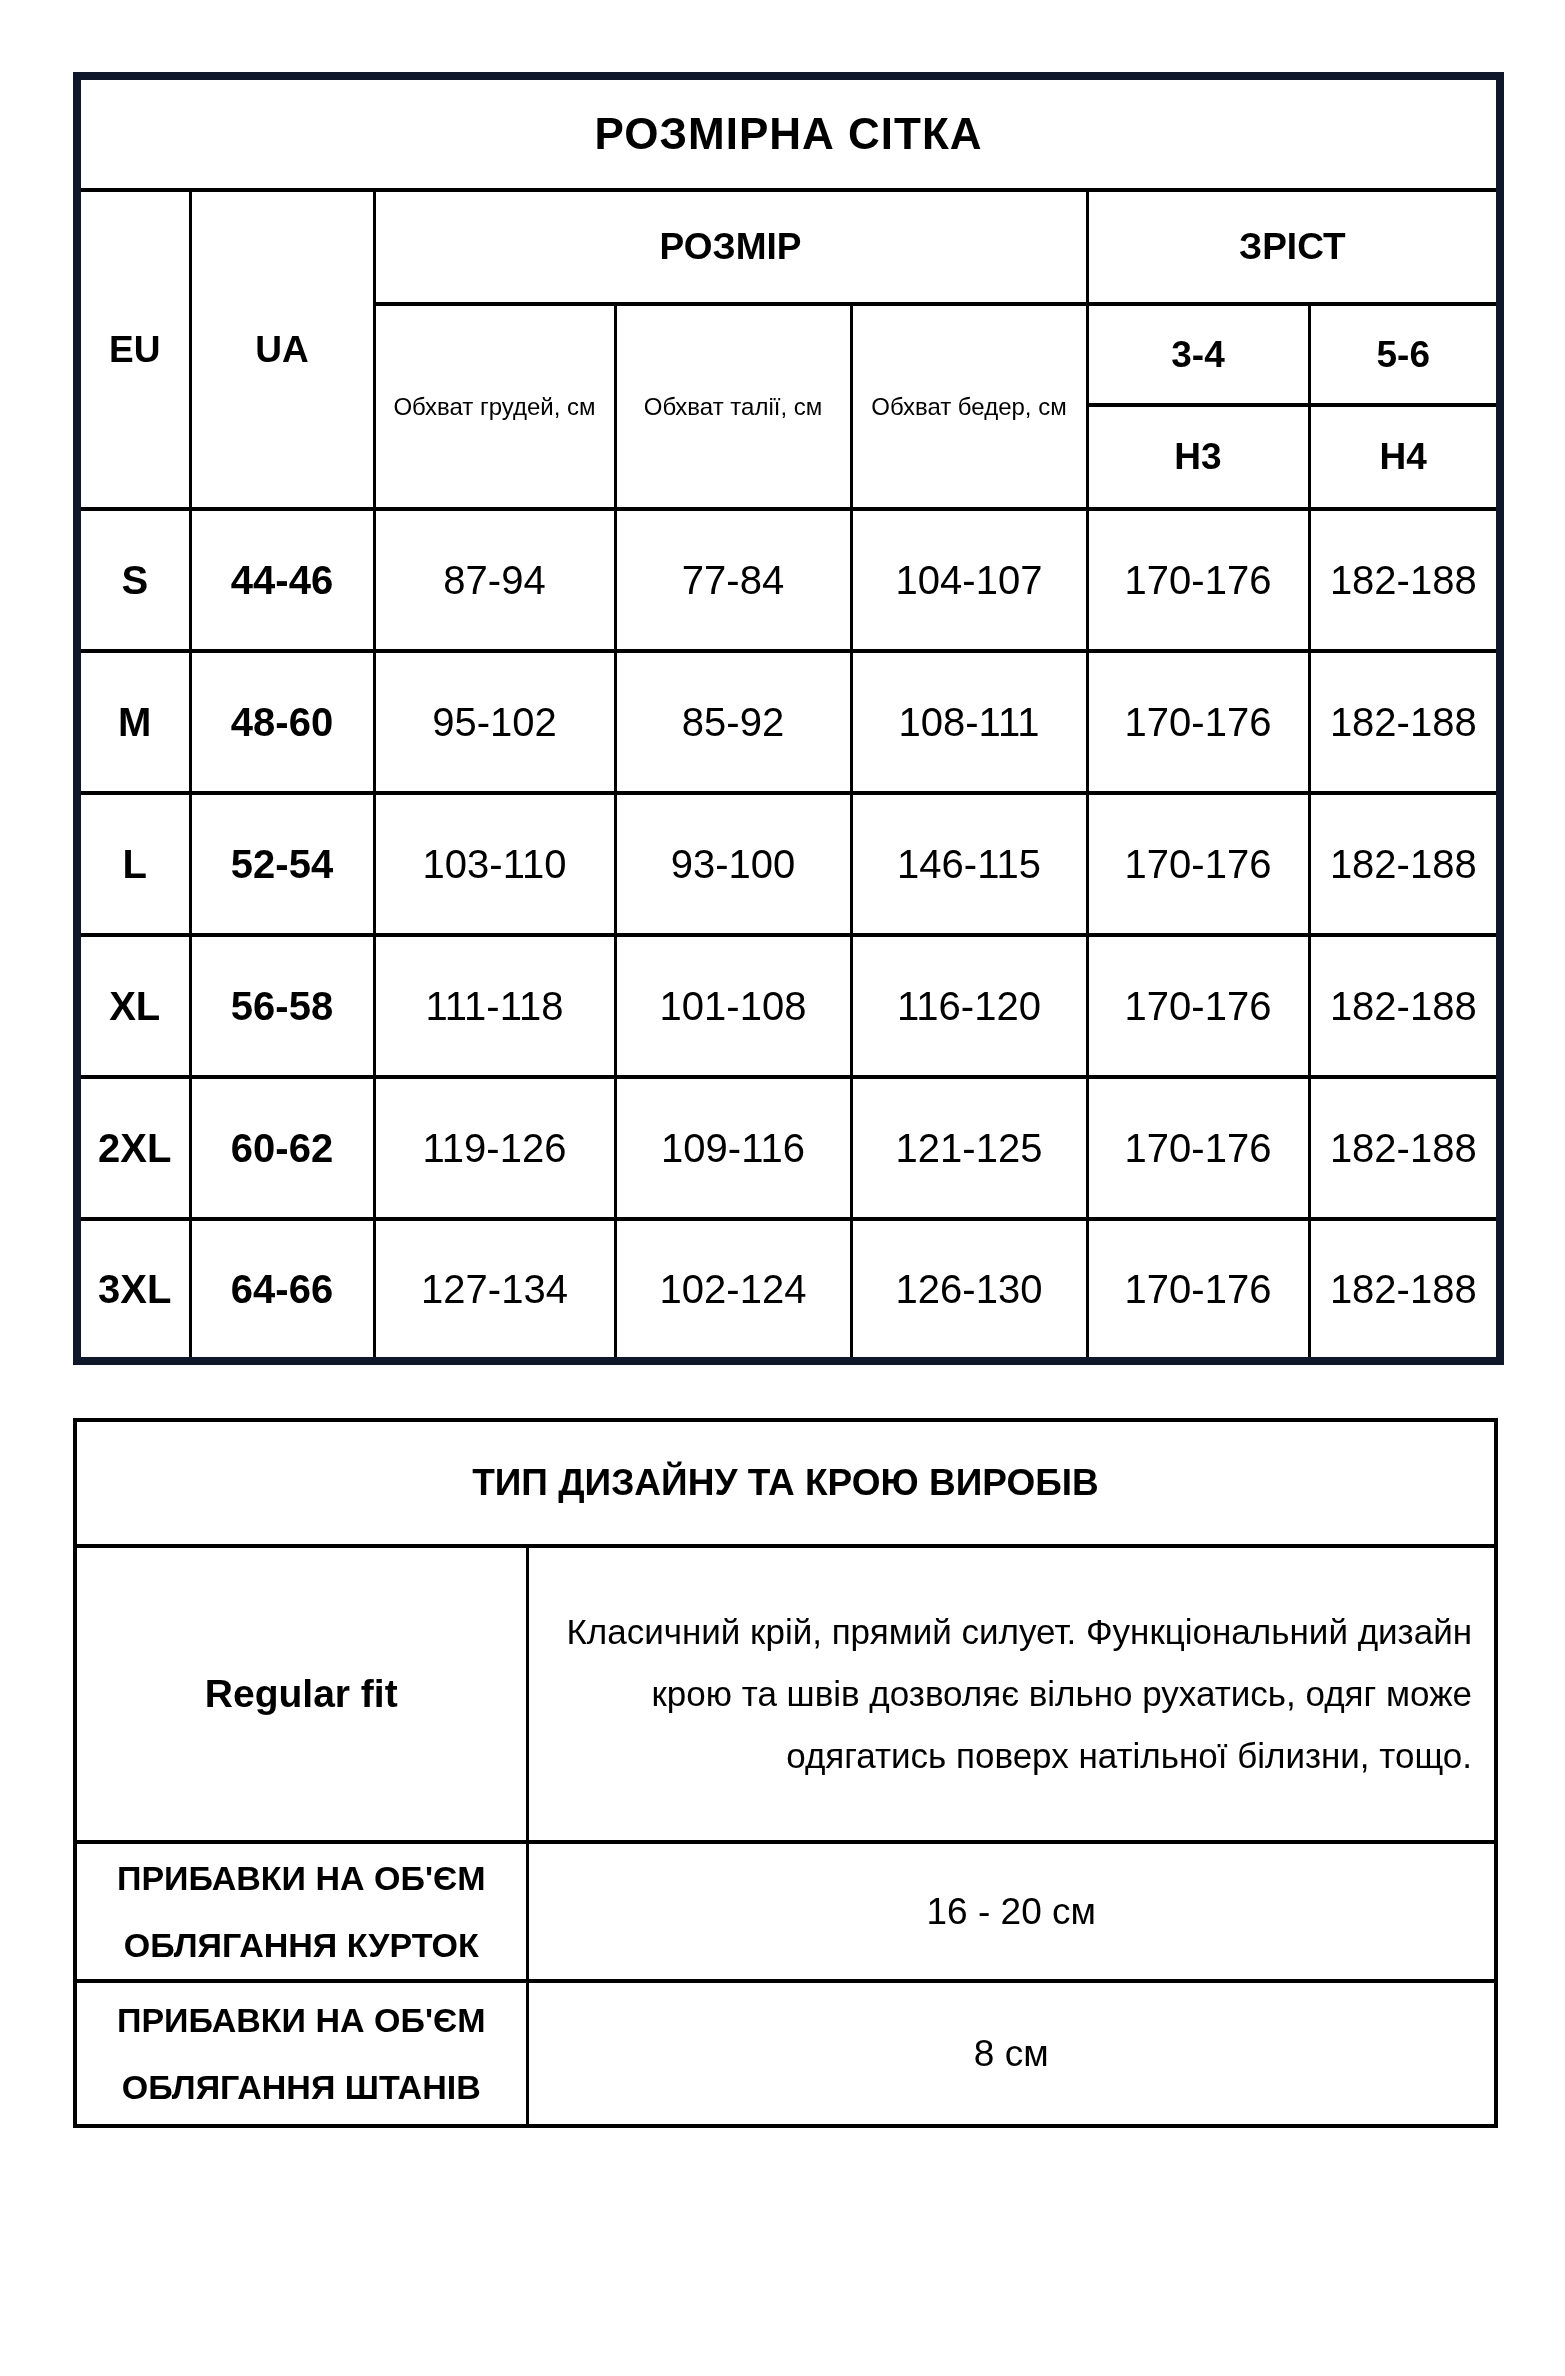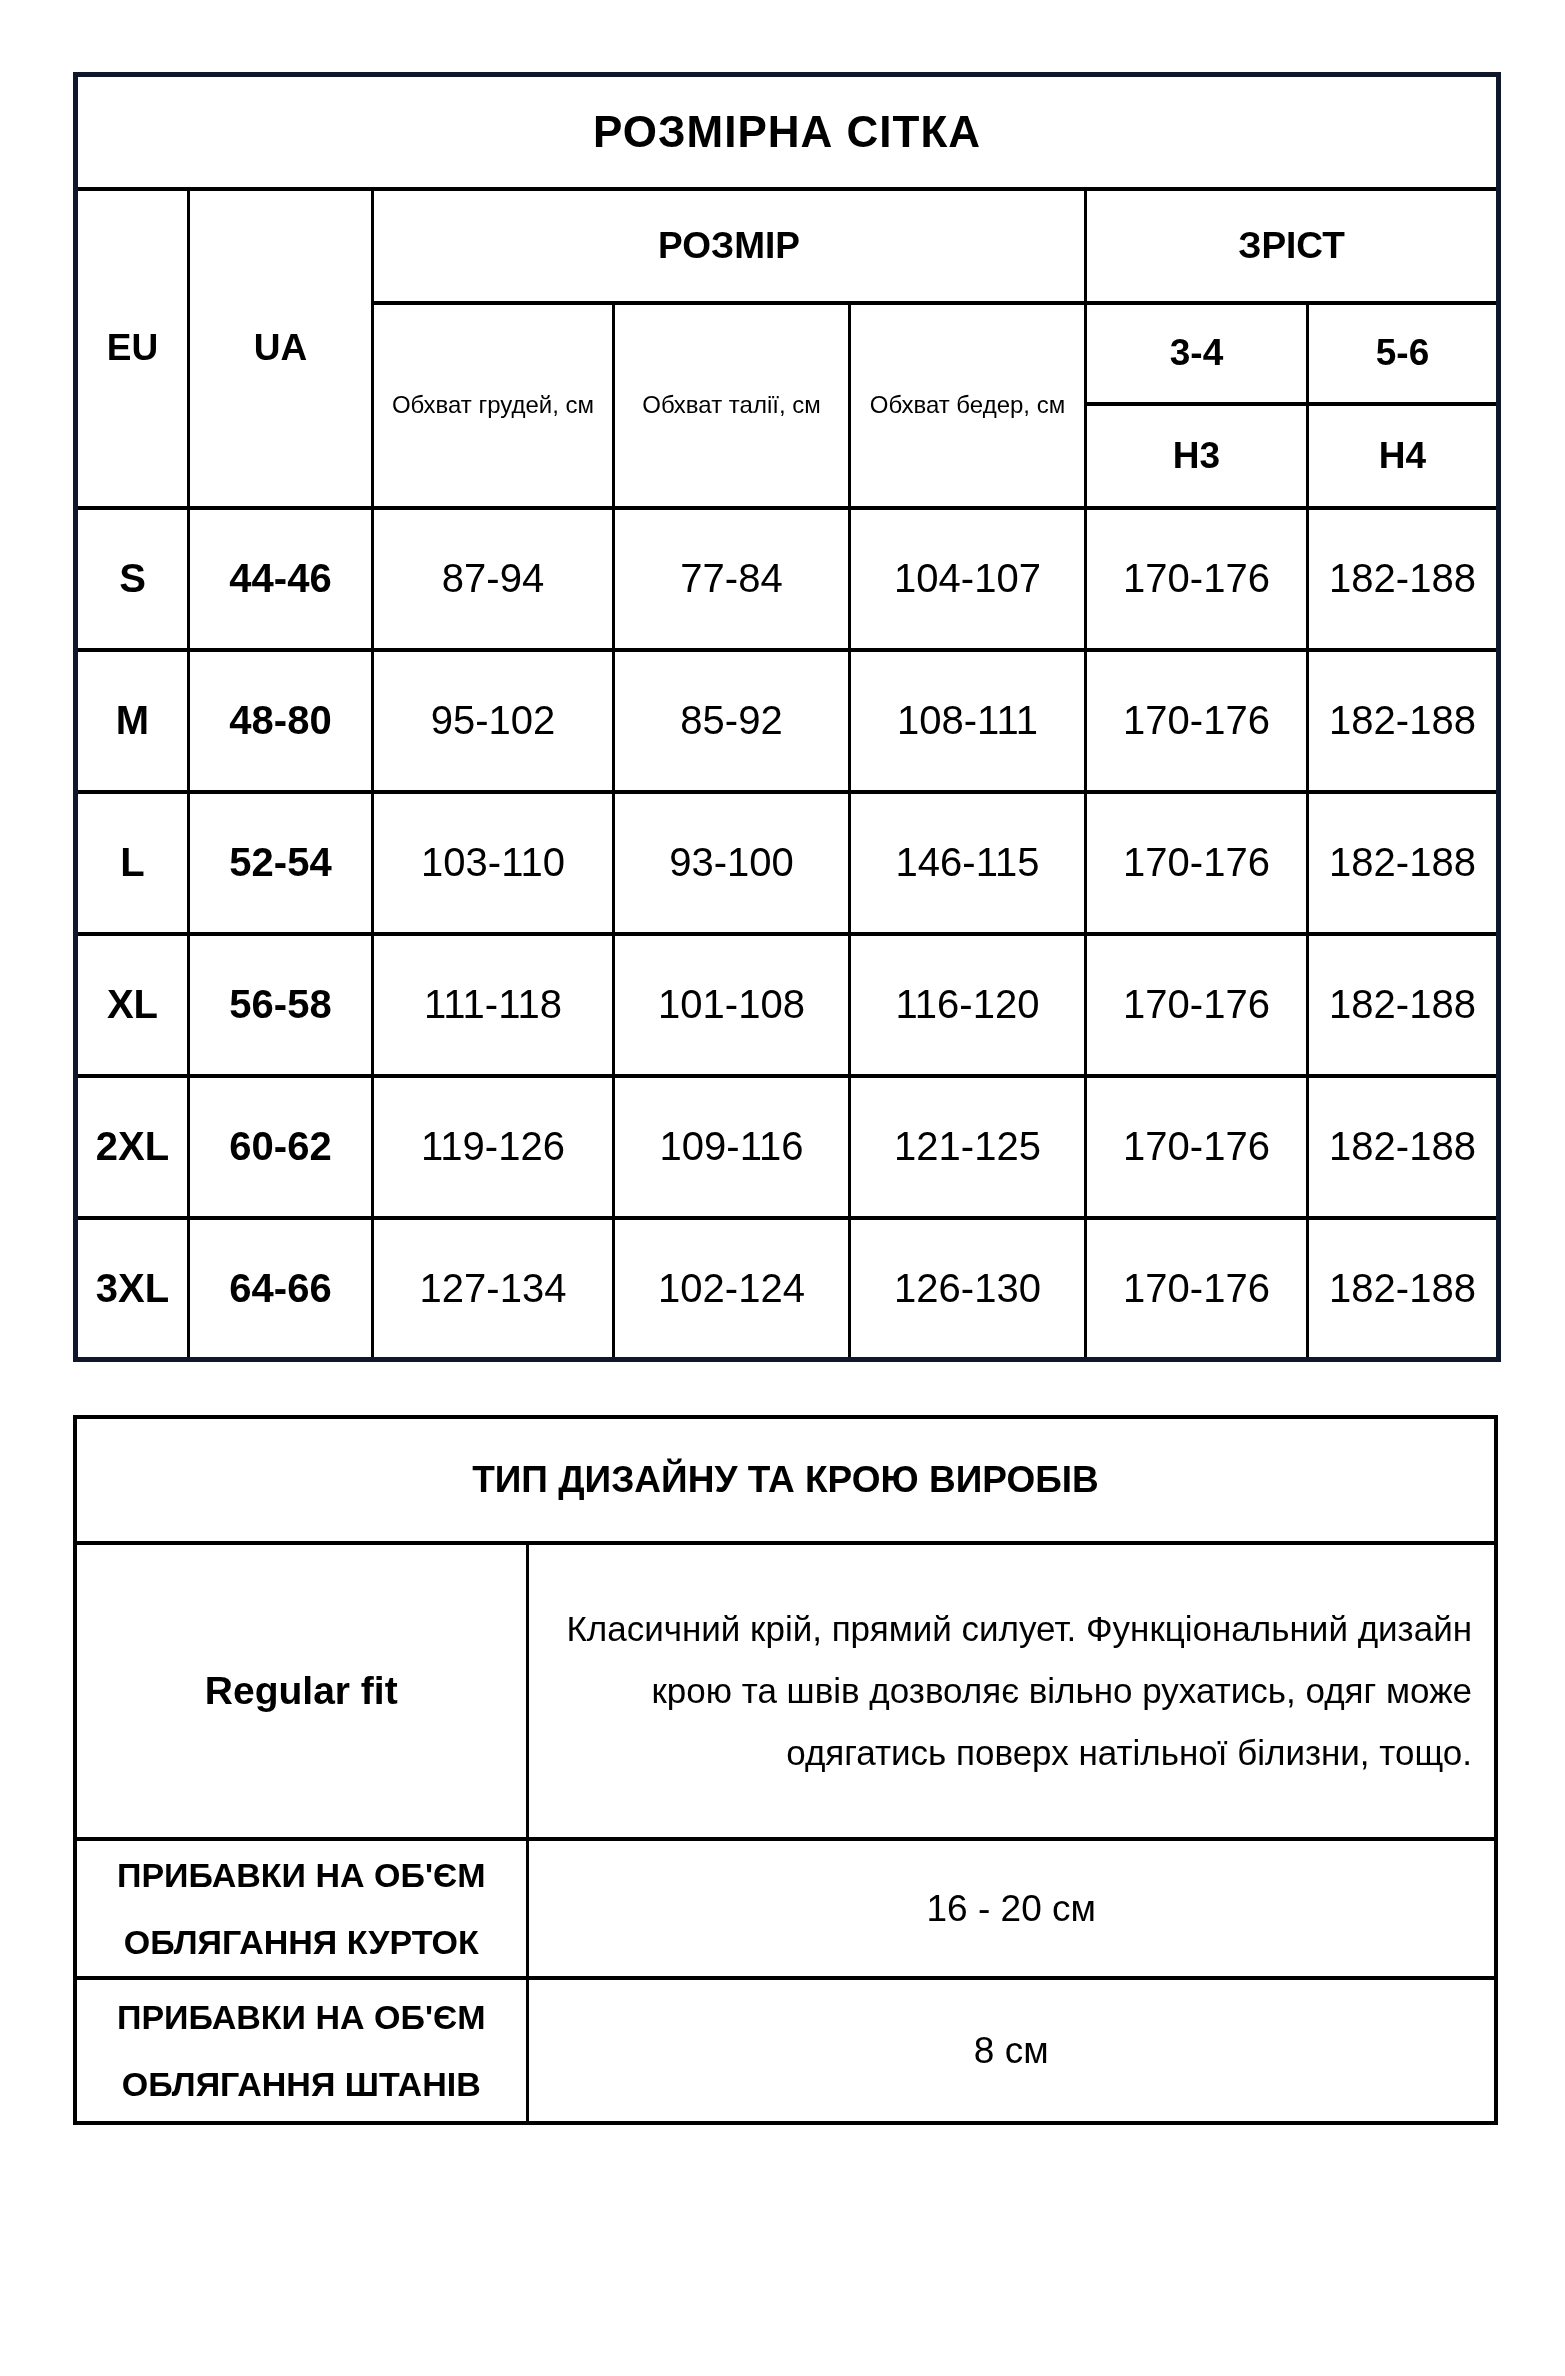--- a/index.html
+++ b/index.html
@@ -16,21 +16,21 @@
     background: #ffffff;
     box-sizing: border-box;
     padding: 72px 70px 0 73px;
   }
   table {
     border-collapse: collapse;
     table-layout: fixed;
     width: 1422px;
   }
   
-  .size-table { border: 5px solid #0f172a; }
+  .size-table { border: 8px solid #0f172a; }
   .size-table td {
     border: 3px solid #000;
     border-top-width: 4px;
     border-bottom-width: 4px;
     text-align: center;
     vertical-align: middle;
     padding: 0 4px;
     overflow: hidden;
   }
   .t1-title {
@@ -140,21 +140,21 @@
       <td class="c-size">S</td>
       <td class="c-size">44-46</td>
       <td class="c-num">87-94</td>
       <td class="c-num">77-84</td>
       <td class="c-num">104-107</td>
       <td class="c-num">170-176</td>
       <td class="c-num">182-188</td>
     </tr>
     <tr class="r-data">
       <td class="c-size">M</td>
-      <td class="c-size">48-80</td>
+      <td class="c-size">48-60</td>
       <td class="c-num">95-102</td>
       <td class="c-num">85-92</td>
       <td class="c-num">108-111</td>
       <td class="c-num">170-176</td>
       <td class="c-num">182-188</td>
     </tr>
     <tr class="r-data">
       <td class="c-size">L</td>
       <td class="c-size">52-54</td>
       <td class="c-num">103-110</td>

